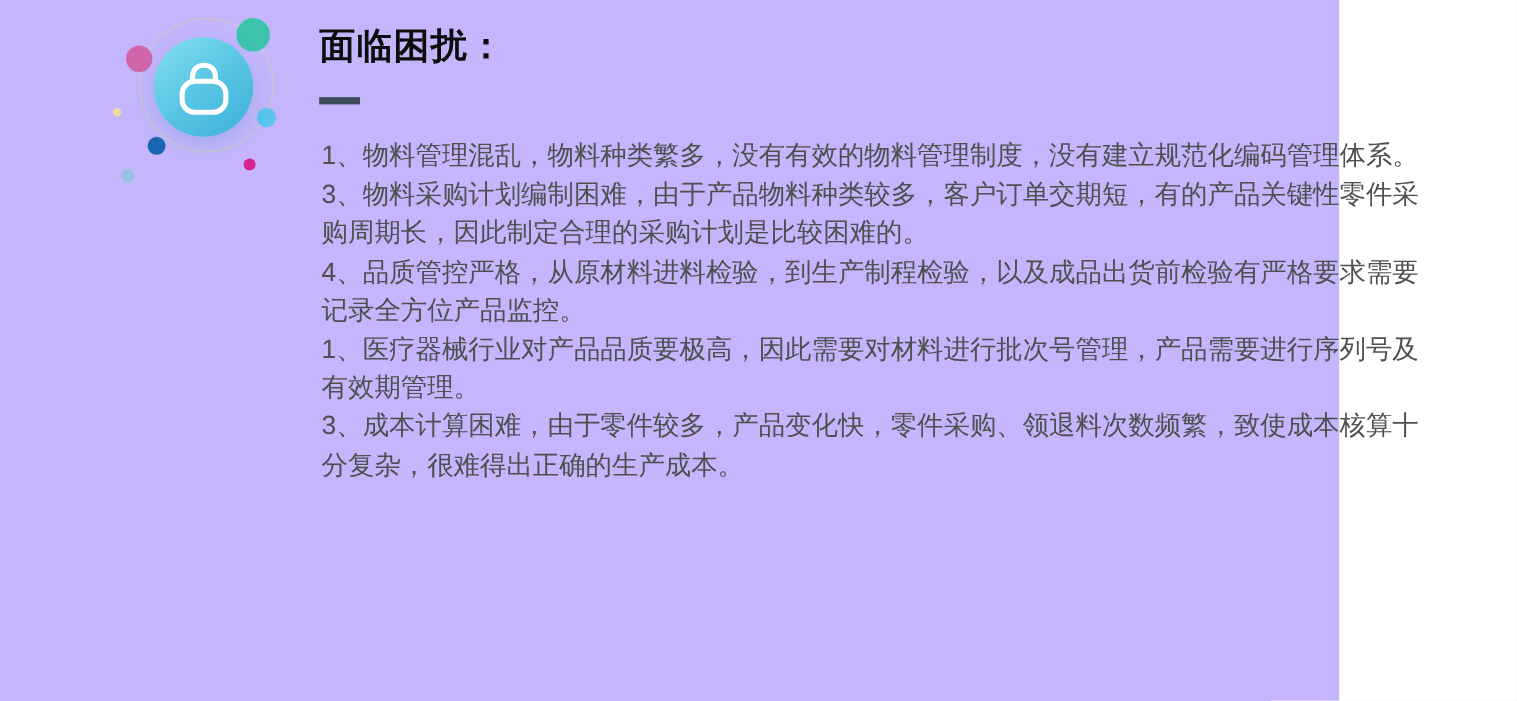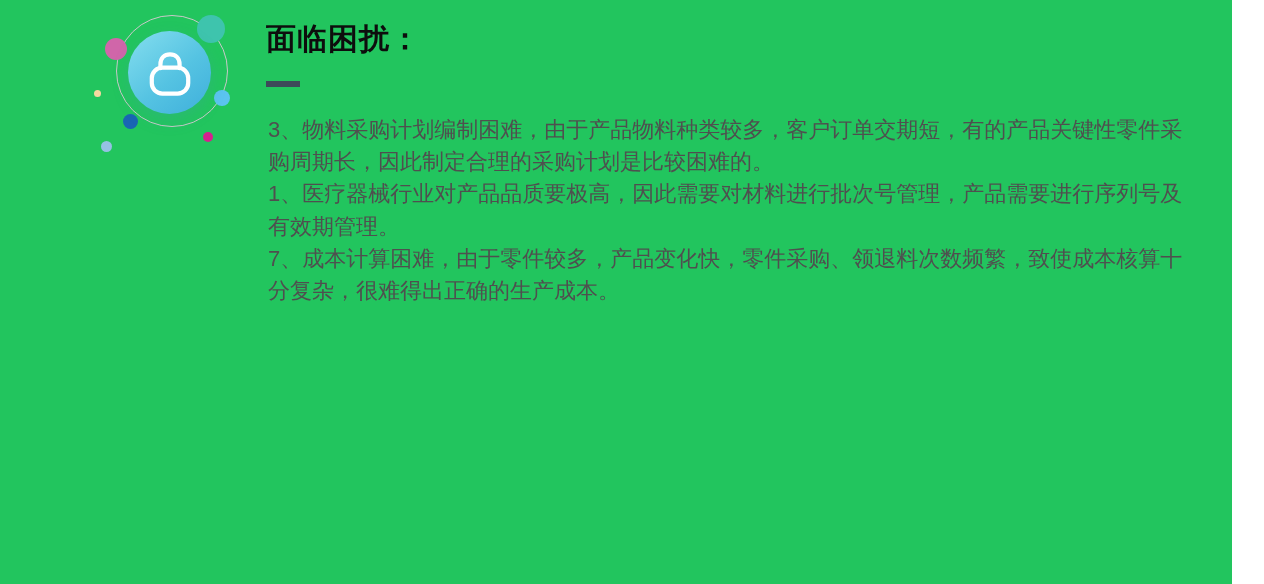--- a/index.html
+++ b/index.html
@@ -6,23 +6,23 @@
     margin: 0;
     padding: 0;
     width: 1264px;
     height: 584px;
     background: #ffffff;
     overflow: hidden;
     font-family: "Liberation Sans", "DejaVu Sans", sans-serif;
   }
   .stage {
     position: relative;
-    width: 1232px;
+    width: 1116px;
     height: 584px;
-    background: #22c55e;
+    background: #c4b5fd;
     text-decoration: underline;
   }
 
   
   .icon-cluster {
     position: absolute;
     left: 85px;
     top: 5px;
     width: 155px;
     height: 158px;
@@ -119,19 +119,21 @@
         <path d="M14 20 v-4 c0 -6.6 4.2 -10.5 10 -10.5 s10 3.9 10 10.5 v4" stroke="#ffffff" stroke-width="4.4" fill="none" stroke-linecap="round"></path>
         <rect x="5" y="19.5" width="38" height="27" rx="11" stroke="#ffffff" stroke-width="4.4" fill="none"></rect>
       </svg>
     </div>
   </div>
 
   <div class="content">
     <h1 class="section-title">面临困扰：</h1>
     <div class="title-underline"></div>
     <div class="trouble-list">
+      <p>1、物料管理混乱，物料种类繁多，没有有效的物料管理制度，没有建立规范化编码管理体系。</p>
       <p>3、物料采购计划编制困难，由于产品物料种类较多，客户订单交期短，有的产品关键性零件采购周期长，因此制定合理的采购计划是比较困难的。</p>
+      <p>4、品质管控严格，从原材料进料检验，到生产制程检验，以及成品出货前检验有严格要求需要记录全方位产品监控。</p>
       <p>1、医疗器械行业对产品品质要极高，因此需要对材料进行批次号管理，产品需要进行序列号及有效期管理。</p>
-      <p>7、成本计算困难，由于零件较多，产品变化快，零件采购、领退料次数频繁，致使成本核算十分复杂，很难得出正确的生产成本。</p>
+      <p>3、成本计算困难，由于零件较多，产品变化快，零件采购、领退料次数频繁，致使成本核算十分复杂，很难得出正确的生产成本。</p>
     </div>
   </div>
 
 </div>
 
 </body></html>

